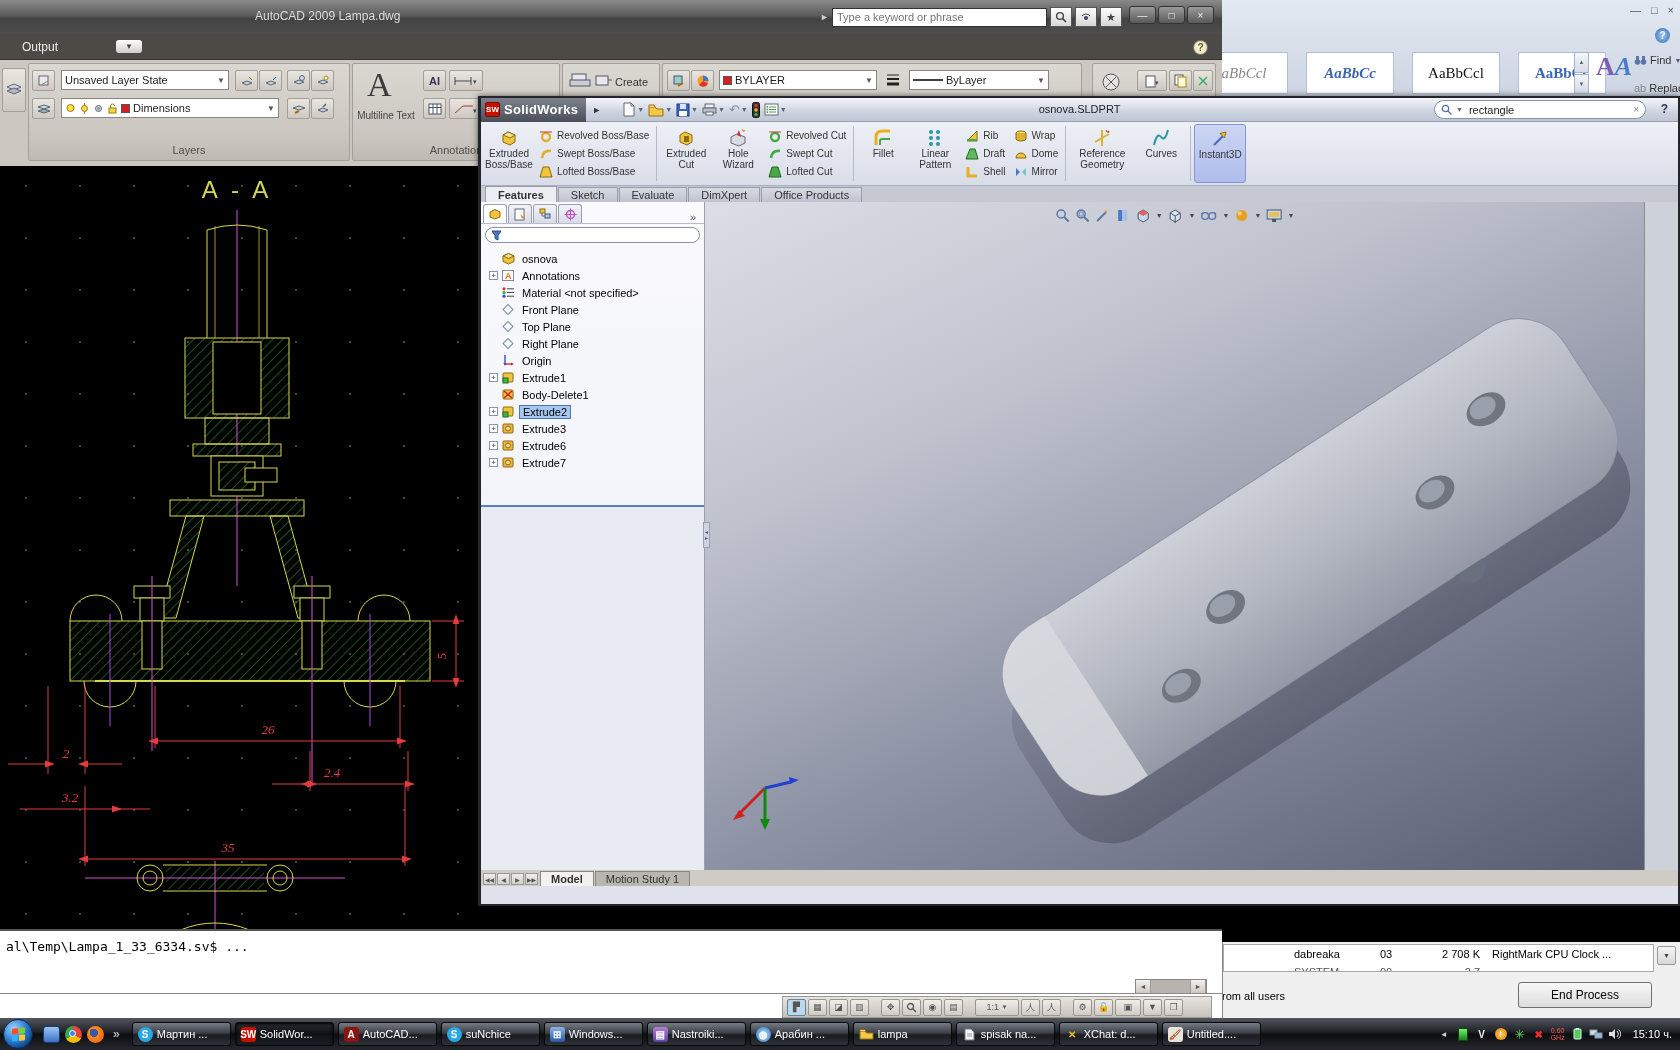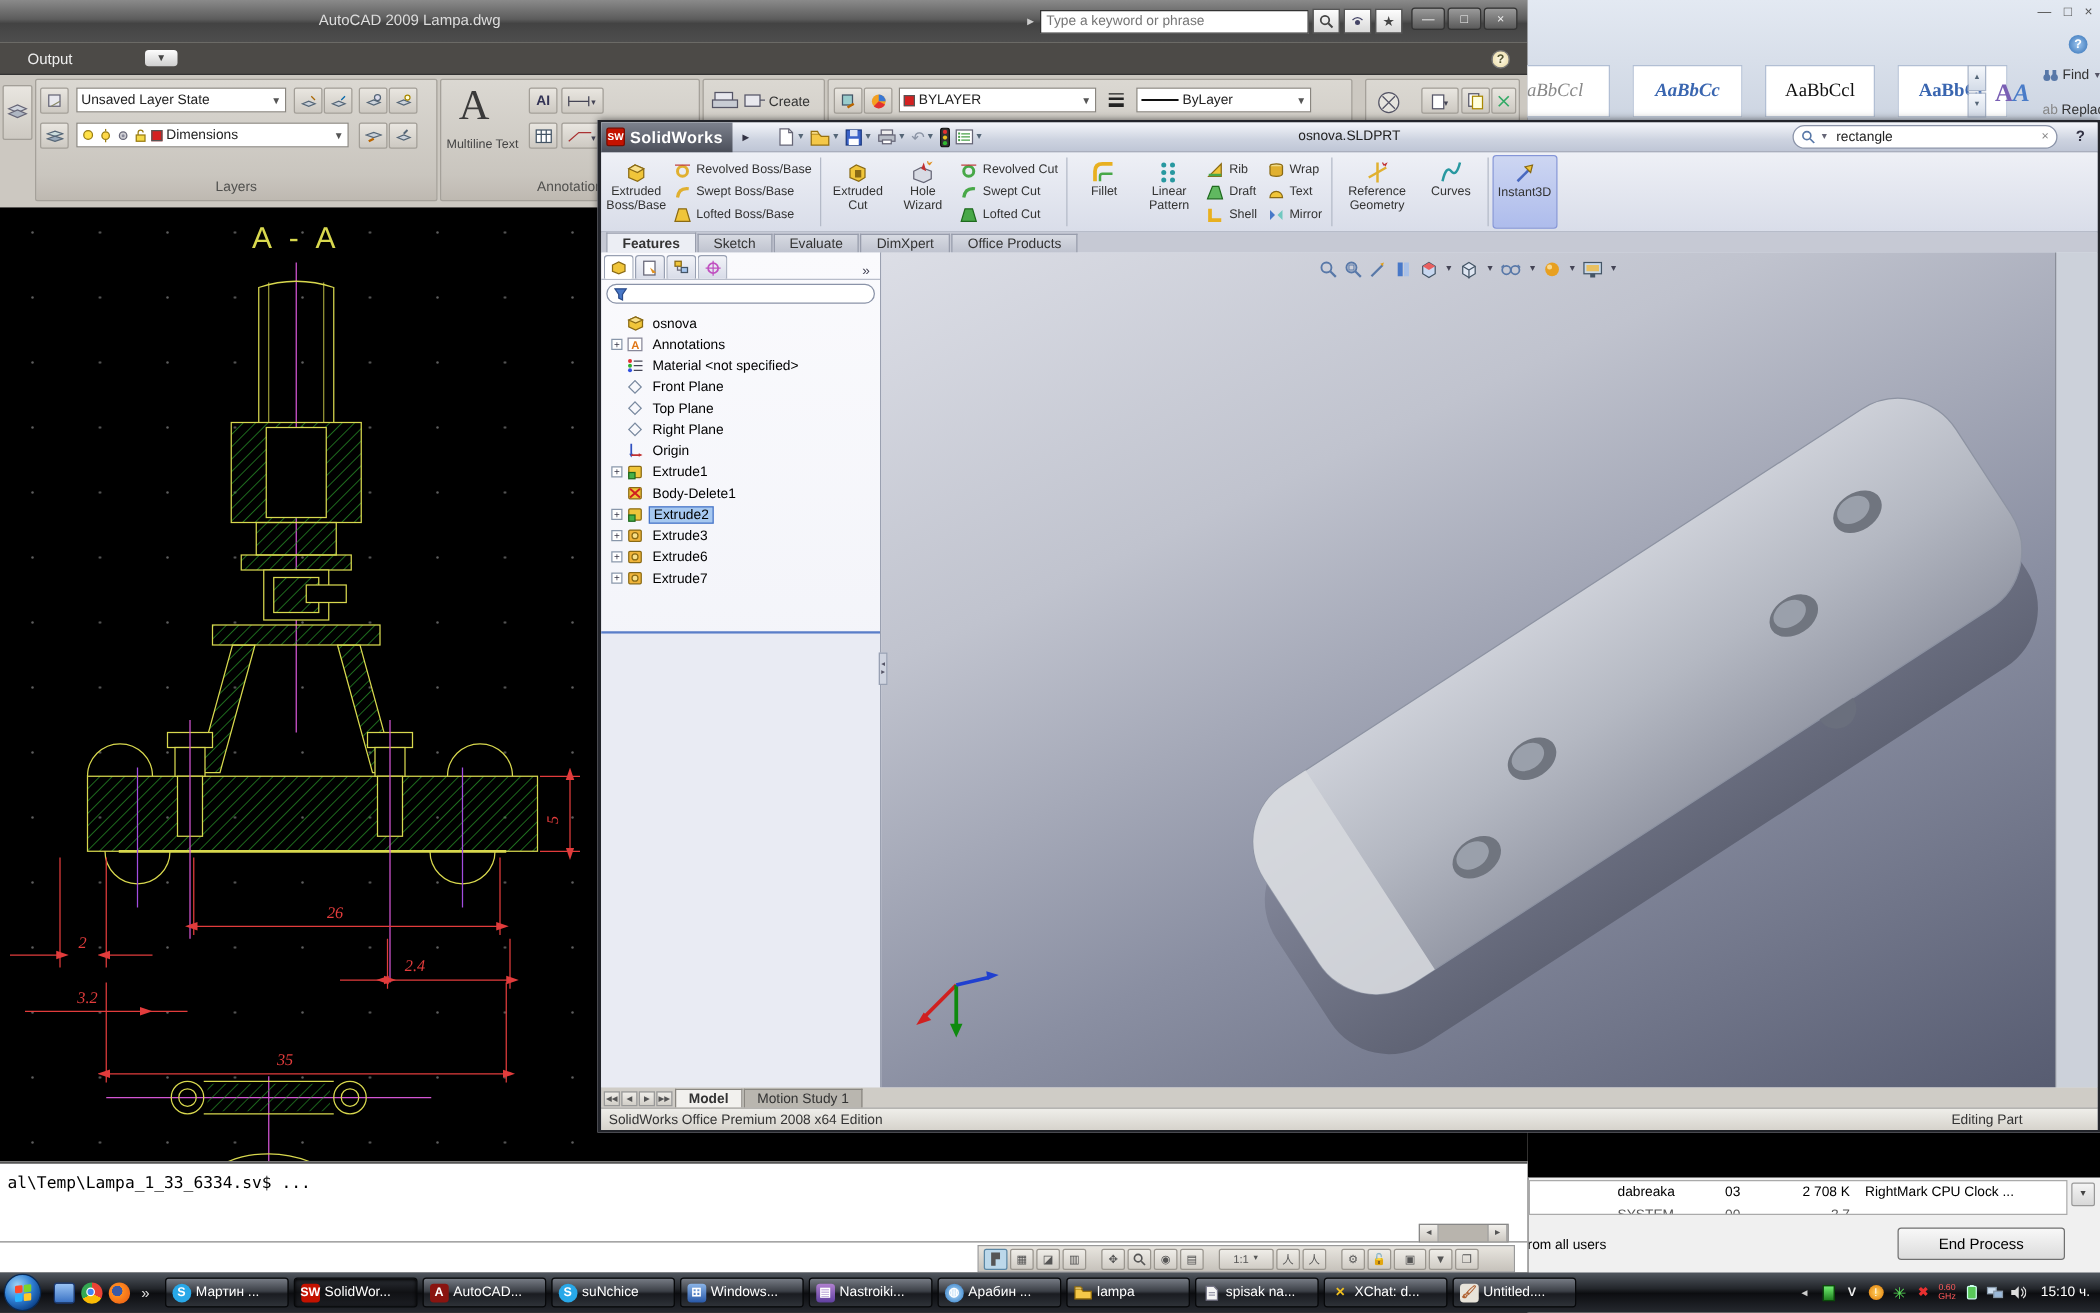--- a/index.html
+++ b/index.html
@@ -139,22 +139,22 @@
   .word{position:absolute;left:1222px;top:0;width:458px;height:96px;background:linear-gradient(#e3e9f2,#cdd5e2);overflow:hidden;}
   .word .wctr{position:absolute;right:6px;top:4px;display:flex;gap:10px;color:#555;font-size:11px;}
   .word .whelp{position:absolute;right:10px;top:28px;width:15px;height:15px;border-radius:50%;
     background:radial-gradient(#9ec6ee,#2d6cb4);color:#fff;font-size:10px;font-weight:bold;display:flex;align-items:center;justify-content:center;}
   .wstyles{position:absolute;left:-22px;top:52px;display:flex;gap:18px;}
   .wcell{width:88px;height:42px;background:#fff;border:1px solid #b2bfd4;display:flex;align-items:center;justify-content:center;
     font-family:"Liberation Serif",serif;font-size:15px;}
   .wscroll{position:absolute;left:352px;top:52px;width:15px;height:42px;display:flex;flex-direction:column;gap:1px;}
   .wscroll span{flex:1;background:linear-gradient(#f4f7fb,#d4dce8);border:1px solid #a8b4c8;font-size:6px;
     display:flex;align-items:center;justify-content:center;color:#567;}
-  .wAA{position:absolute;left:374px;top:52px;font-family:"Liberation Serif",serif;font-size:20px;font-weight:bold;
-    color:#7a5fb4;margin-top:12px;}
+  .wAA{position:absolute;left:374px;top:52px;font-family:"Liberation Serif",serif;font-size:26px;font-weight:bold;
+    color:#7a5fb4;}
   .wAA i{color:#4a7cc8;}
   .wfind{position:absolute;left:412px;top:54px;font-size:11px;color:#333;display:flex;align-items:center;gap:3px;}
   .wreplace{position:absolute;left:412px;top:82px;font-size:11px;color:#333;display:flex;gap:3px;}
 
   
   .tm{position:absolute;left:1222px;top:942px;width:458px;height:112px;background:#f0f0f0;border-left:1px solid #888;overflow:hidden;}
   .tm-table{position:absolute;left:0;top:2px;right:26px;height:28px;background:#fff;border:1px solid #aaa;overflow:hidden;}
   .tm-row{display:flex;height:18px;align-items:center;font-size:11px;color:#000;}
   .tm-row span{padding:0 6px;white-space:nowrap;}
   .tm-combo{position:absolute;right:4px;top:4px;width:19px;height:19px;background:linear-gradient(#f4f4f4,#d8d8d8);
@@ -778,21 +778,21 @@
           <svg width="14" height="14" viewBox="0 0 14 14">
               <ellipse cx="7" cy="4" rx="5" ry="2" fill="#f0dc8a" stroke="#8a6a14"></ellipse>
               <path d="M2 4v6a5 2 0 0 0 10 0V4" fill="#e0b030" stroke="#8a6a14"></path>
             </svg>
           <span>Wrap</span>
           </div>
         <div class="cm-small">
           <svg width="14" height="14" viewBox="0 0 14 14">
               <path d="M2 11a5 5 0 0 1 10 0z" fill="#f0c53a" stroke="#8a6a14"></path>
             </svg>
-          <span>Text</span>
+          <span>Dome</span>
           </div>
         <div class="cm-small">
           <svg width="14" height="14" viewBox="0 0 14 14">
               <path d="M2 3l4 4-4 4z" fill="#4878c8"></path>
               <path d="M12 3l-4 4 4 4z" fill="#70c8c0"></path>
             </svg>
           <span>Mirror</span>
           </div>
       </div>
       <div class="cm-sep"></div>
@@ -1099,24 +1099,20 @@
     <div class="sw-mtabs">
       <div class="mnav">
         <span>◀◀</span>
         <span>◀</span>
         <span>▶</span>
         <span>▶▶</span>
       </div>
       <div class="mtab active">Model</div>
       <div class="mtab">Motion Study 1</div>
     </div>
-    <div class="sw-statusbar">
-      <span class="l">SolidWorks Office Premium 2008 x64 Edition</span>
-      <span class="r">Editing Part</span>
-    </div>
   </div>
 
   <div class="tm">
     <div class="tm-table">
       <div class="tm-row">
         <span style="width:64px;"></span>
         <span style="width:86px;">dabreaka</span>
         <span style="width:42px;">03</span>
         <span style="width:70px;text-align:right;">2 708 K</span>
         <span>RightMark CPU Clock ...</span>

